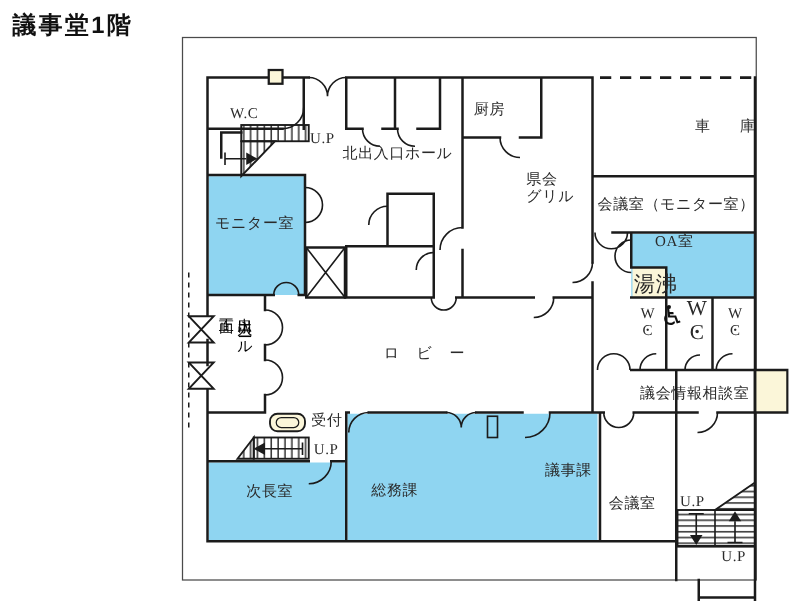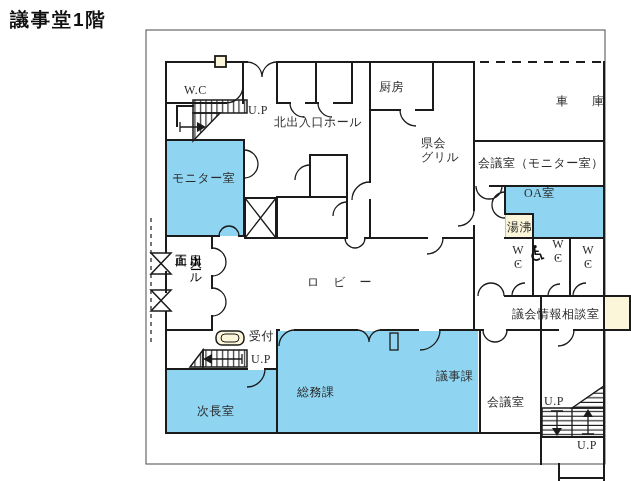--- a/index.html
+++ b/index.html
@@ -11,21 +11,21 @@
   .plan-svg{position:absolute;left:0;top:0;}
   .f-floor{fill:var(--floor);}
   .f-room{fill:var(--room);}
   .f-out{fill:var(--outside);}
   .w{stroke:var(--wall);stroke-width:2;fill:none;stroke-linecap:square;}
   .w1{stroke:var(--wall);stroke-width:1.3;fill:none;}
   .border{stroke:#4a4a4a;stroke-width:1;fill:none;}
   .arrowhead{fill:var(--wall);stroke:none;}
   .lbl{position:absolute;color:var(--ink);font-size:12px;line-height:13px;white-space:pre;
        letter-spacing:0.5px;}
-  .lbl.small{font-size:12px;}
+  .lbl.small{font-size:17px;}
   .vtext{writing-mode:vertical-rl;}
   .upright{text-orientation:upright;letter-spacing:0;}
   .title{position:absolute;left:10px;top:7px;font-size:19px;font-weight:bold;color:#111;
          font-family:"Liberation Sans","DejaVu Sans",sans-serif;letter-spacing:2px;}
   .entr{position:absolute;left:173px;top:245px;display:flex;flex-direction:row;height:92px;}
   .entr div{writing-mode:vertical-lr;font-size:12px;letter-spacing:1px;line-height:15px;}
   .lobby-lbl{letter-spacing:14px;}
   .garage-lbl{letter-spacing:6px;}
   .wheel{position:absolute;font-size:22px;color:#111;
          font-family:"DejaVu Sans",sans-serif;}
@@ -160,20 +160,20 @@
 
   <div class="entr">
     <div>正面</div>
     <div>出入口ホール</div>
   </div>
 
   <div class="lbl lobby-lbl" style="left:307px;top:276px;">ロビー</div>
   <div class="lbl" style="left:512px;top:308px;">議会情報相談室</div>
   <div class="lbl" style="left:249px;top:330px;">受付</div>
   <div class="lbl" style="left:251px;top:353px;">U.P</div>
-  <div class="lbl" style="left:197px;top:405px;">次長室</div>
+  <div class="lbl" style="left:197px;top:387px;">次長室</div>
   <div class="lbl" style="left:297px;top:370px;margin-top:16px;">総務課</div>
   <div class="lbl" style="left:412px;top:370px;margin-left:24px;">議事課</div>
   <div class="lbl" style="left:487px;top:396px;">会議室</div>
   <div class="lbl" style="left:544px;top:395px;">U.P</div>
   <div class="lbl" style="left:577px;top:439px;">U.P</div>
 
 </div>
 
 </body></html>

